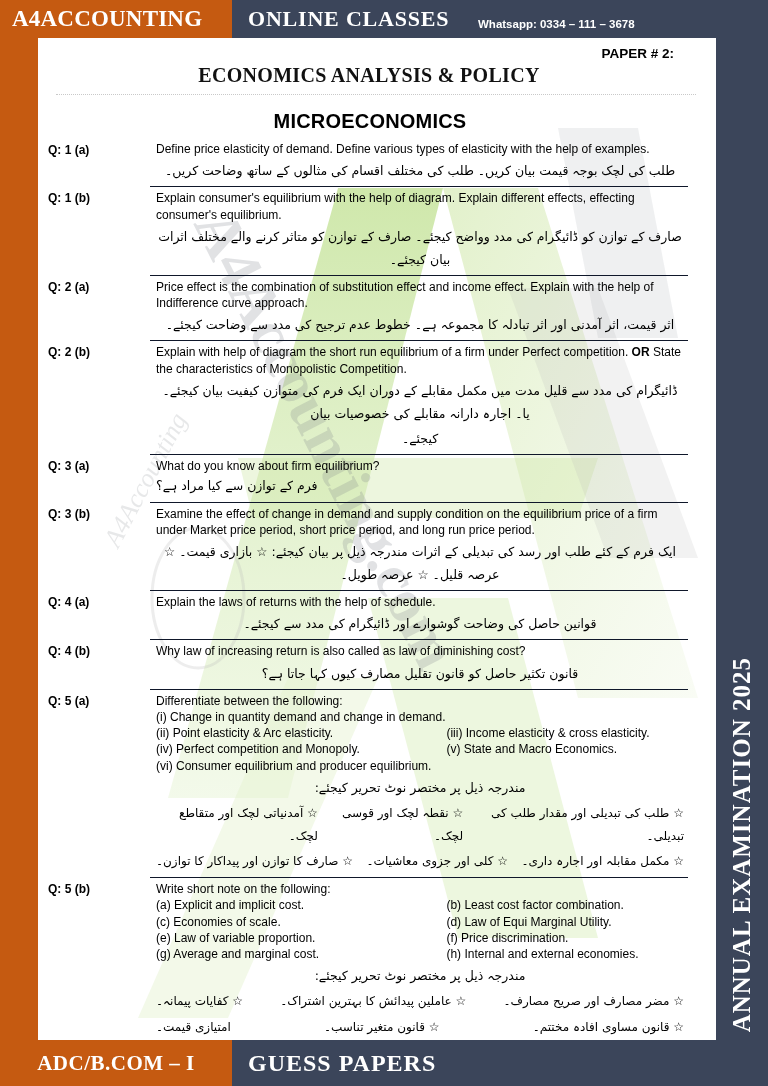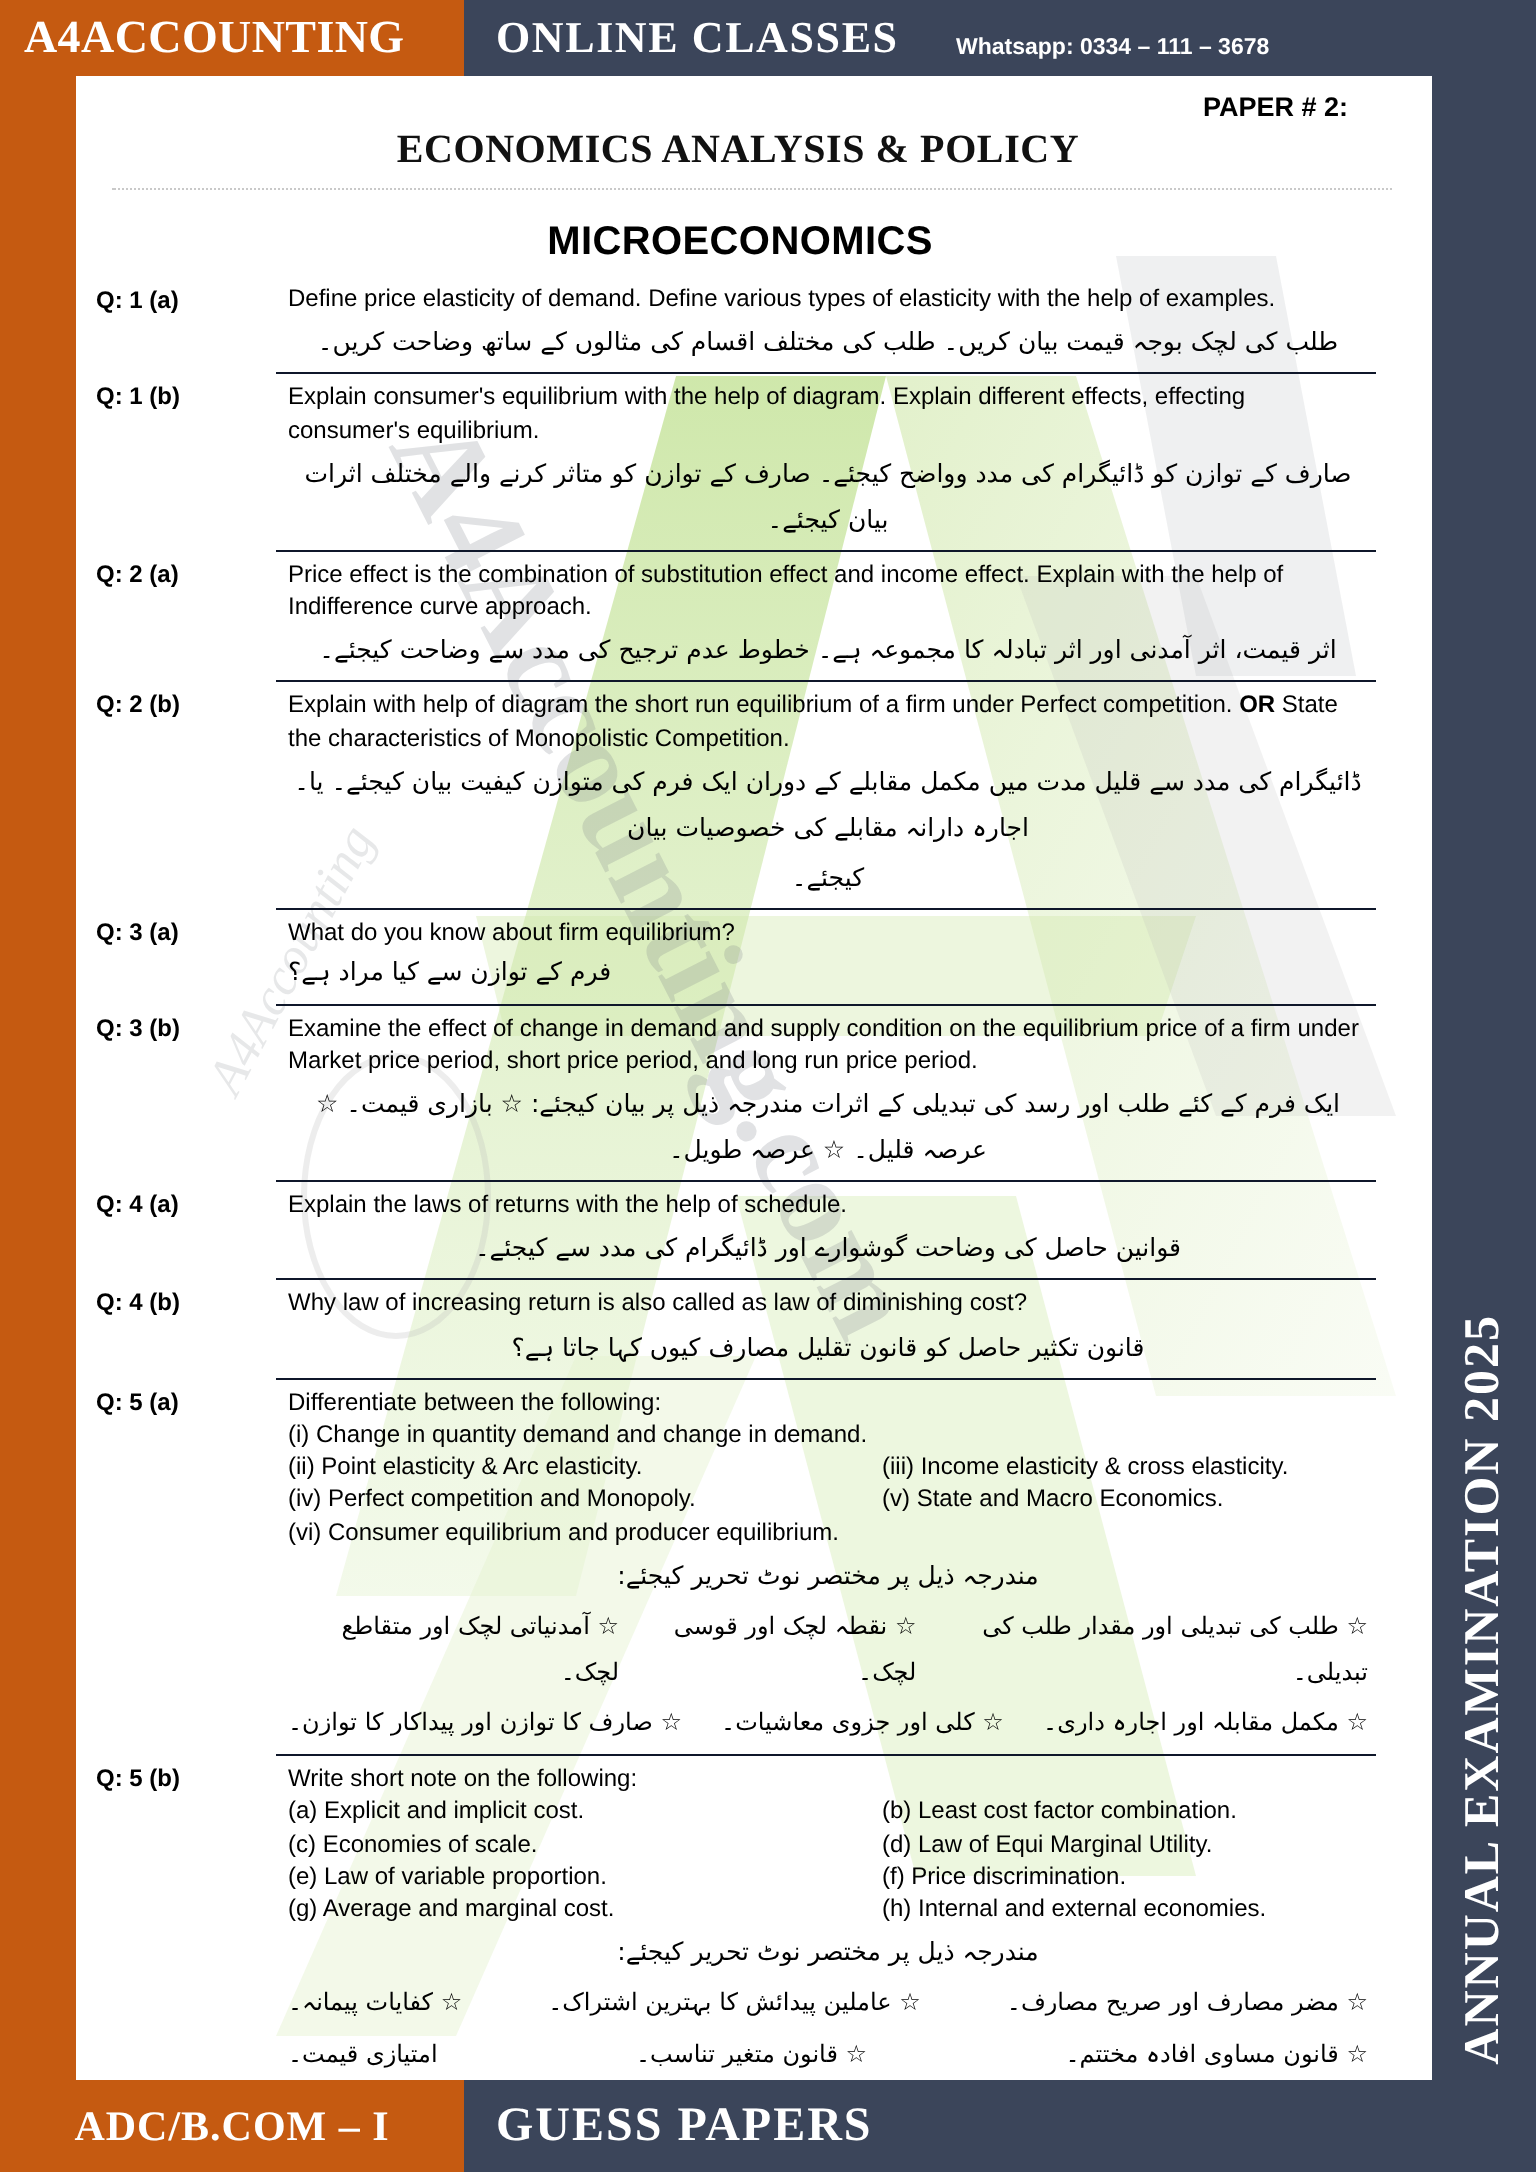--- a/index.html
+++ b/index.html
@@ -124,21 +124,21 @@
     position:absolute;left:0;right:0;top:72px;text-align:center;
     font-family:"Liberation Sans",sans-serif;font-weight:bold;font-size:20px;
     color:#000;letter-spacing:.2px;padding-right:14px;
   }
 
   
   .qtable{
     position:absolute;left:10px;top:100px;width:640px;
     border-collapse:collapse;
   }
-  .qrow{display:flex;width:640px;}
+  .qrow{display:flex;width:640px;gap:12px;}
   .qlabel{
     width:90px;flex:0 0 90px;
     font-size:12px;font-weight:bold;color:#000;
     font-family:"Liberation Sans",sans-serif;
     padding-top:5px;line-height:1.3;
   }
   .qbody{
     flex:1 1 auto;border-top:1px solid #0f172a;
     padding:3px 4px 4px 6px;box-sizing:border-box;min-width:0;
   }

